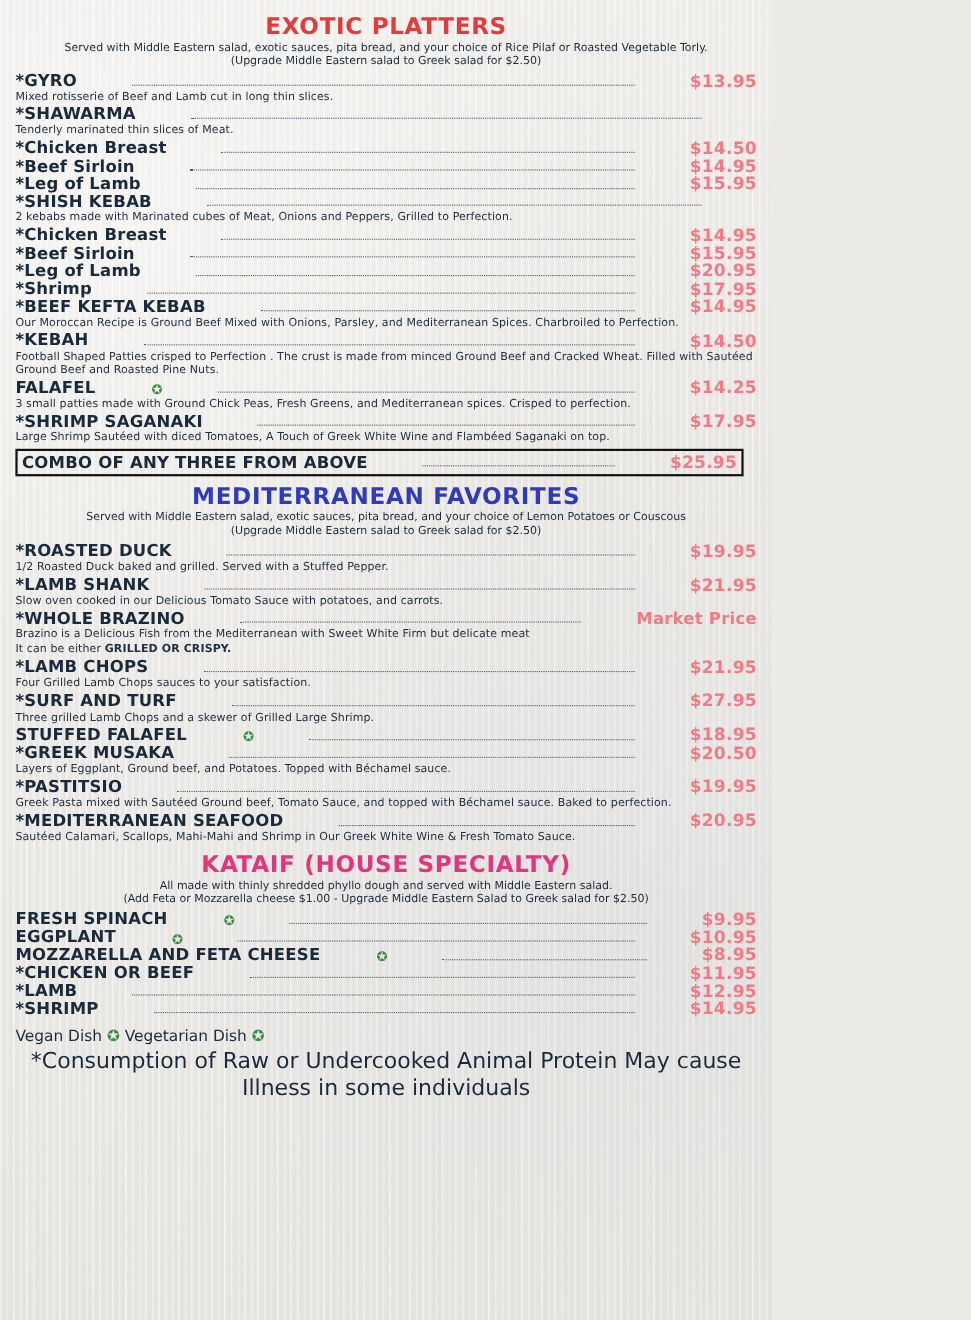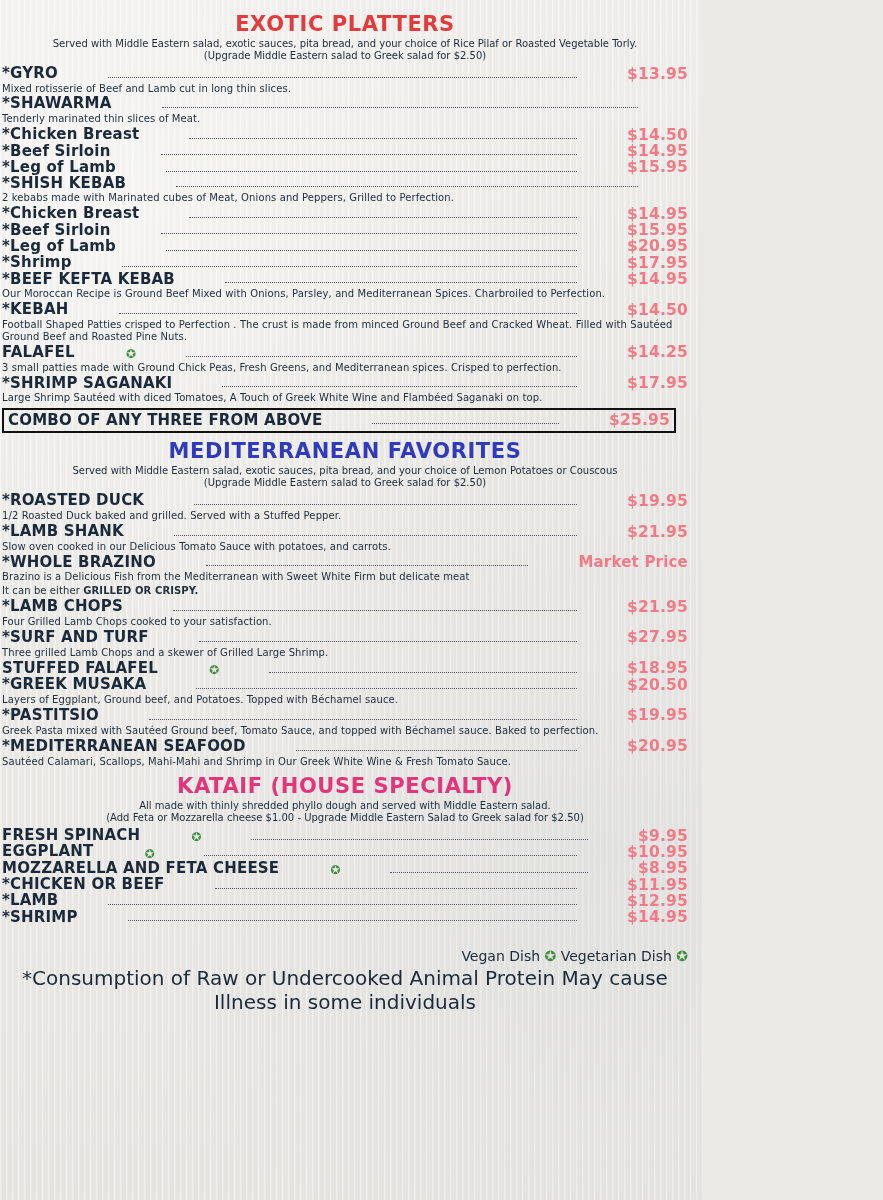--- a/index.html
+++ b/index.html
@@ -10,21 +10,21 @@
     background: #eceae6;
     font-family: "DejaVu Sans", sans-serif;
     color: #1b2a3a;
     position: relative;
   }
   
   .paper {
     position: relative;
     width: 702px;
     min-height: 1200px;
-    padding: 10px 14px 6px 2px;
+    padding: 10px 14px 6px 14px;
     background:
       repeating-linear-gradient(90deg, rgba(255,255,255,0.55) 0px, rgba(255,255,255,0.0) 2px, rgba(0,0,0,0.012) 4px, rgba(255,255,255,0.0) 6px),
       linear-gradient(180deg, #efeeeb 0%, #e9e8e4 35%, #eceae7 60%, #e6e5e1 100%);
   }
   .paper:before{
     content:"";
     position:absolute; inset:0;
     background:
       radial-gradient(circle at 12% 18%, rgba(255,255,255,0.5), rgba(255,255,255,0) 40%),
       radial-gradient(circle at 85% 70%, rgba(200,205,210,0.25), rgba(255,255,255,0) 45%);
@@ -97,23 +97,23 @@
   }
   .combo-box {
     border: 2px solid #111;
     padding: 2px 4px 3px 4px;
     margin: 4px 12px 6px 0;
   }
   .combo-box .row .name { font-size:15px; }
   .gap-s { height:3px; }
 
   .footer-legend {
-    text-align:right;
+    text-align:left;
     font-size:14px;
-    margin-top:20px;
+    margin-top:6px;
     color:#1b2a3a;
   }
   .footer-note {
     text-align:center;
     font-size:20px;
     margin-top:2px;
     color:#1b2a3a;
   }
   .legend-mark { color:#3f8d3f; }
 </style>
@@ -234,21 +234,21 @@
         <div class="dots"></div>
         <div class="price market">Market Price</div>
       </div>
       <div class="desc">Brazino is a Delicious Fish from the Mediterranean with Sweet White Firm but delicate meat</div>
       <div class="desc">It can be either <b>GRILLED OR CRISPY.</b></div>
       <div class="row">
         <div class="name">*LAMB CHOPS</div>
         <div class="dots"></div>
         <div class="price">$21.95</div>
       </div>
-      <div class="desc">Four Grilled Lamb Chops cooked to your satisfaction.</div>
+      <div class="desc">Four Grilled Lamb Chops sauces to your satisfaction.</div>
       <div class="row">
         <div class="name">*SURF AND TURF</div>
         <div class="dots"></div>
         <div class="price">$27.95</div>
       </div>
       <div class="desc">Three grilled Lamb Chops and a skewer of  Grilled Large Shrimp.</div>
       <div class="row">
         <div class="name">STUFFED FALAFEL</div>
         <span class="veg">✪</span>
         <div class="dots"></div>

